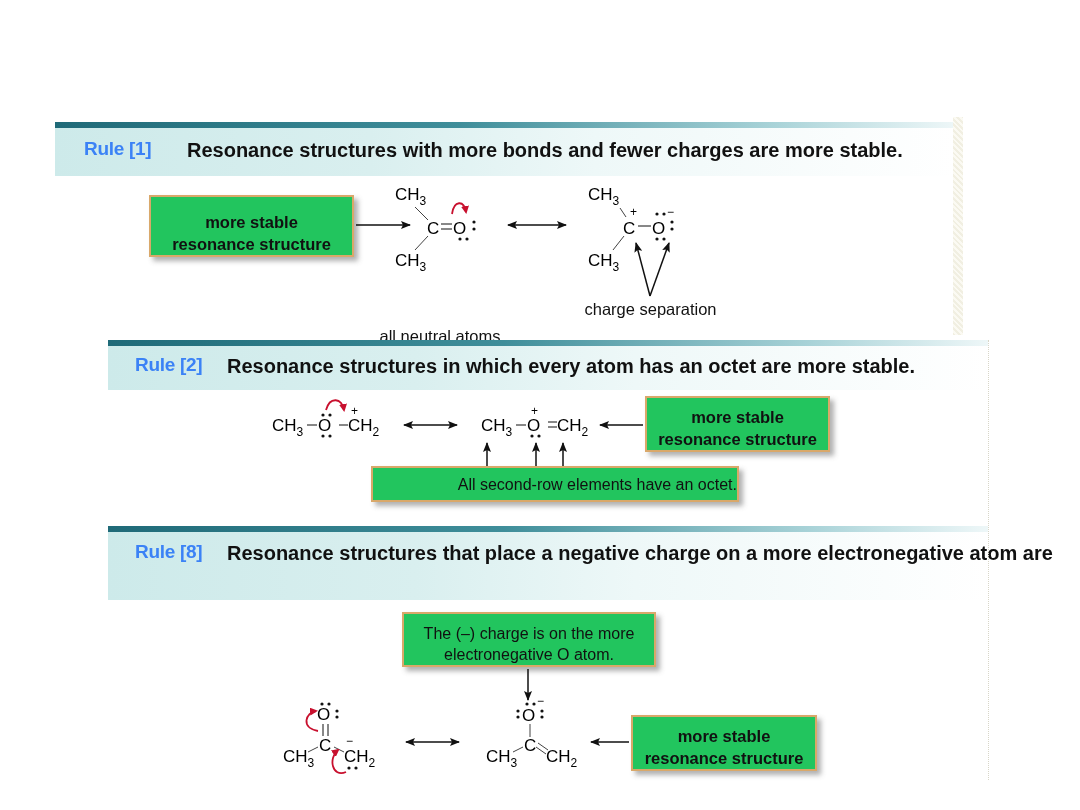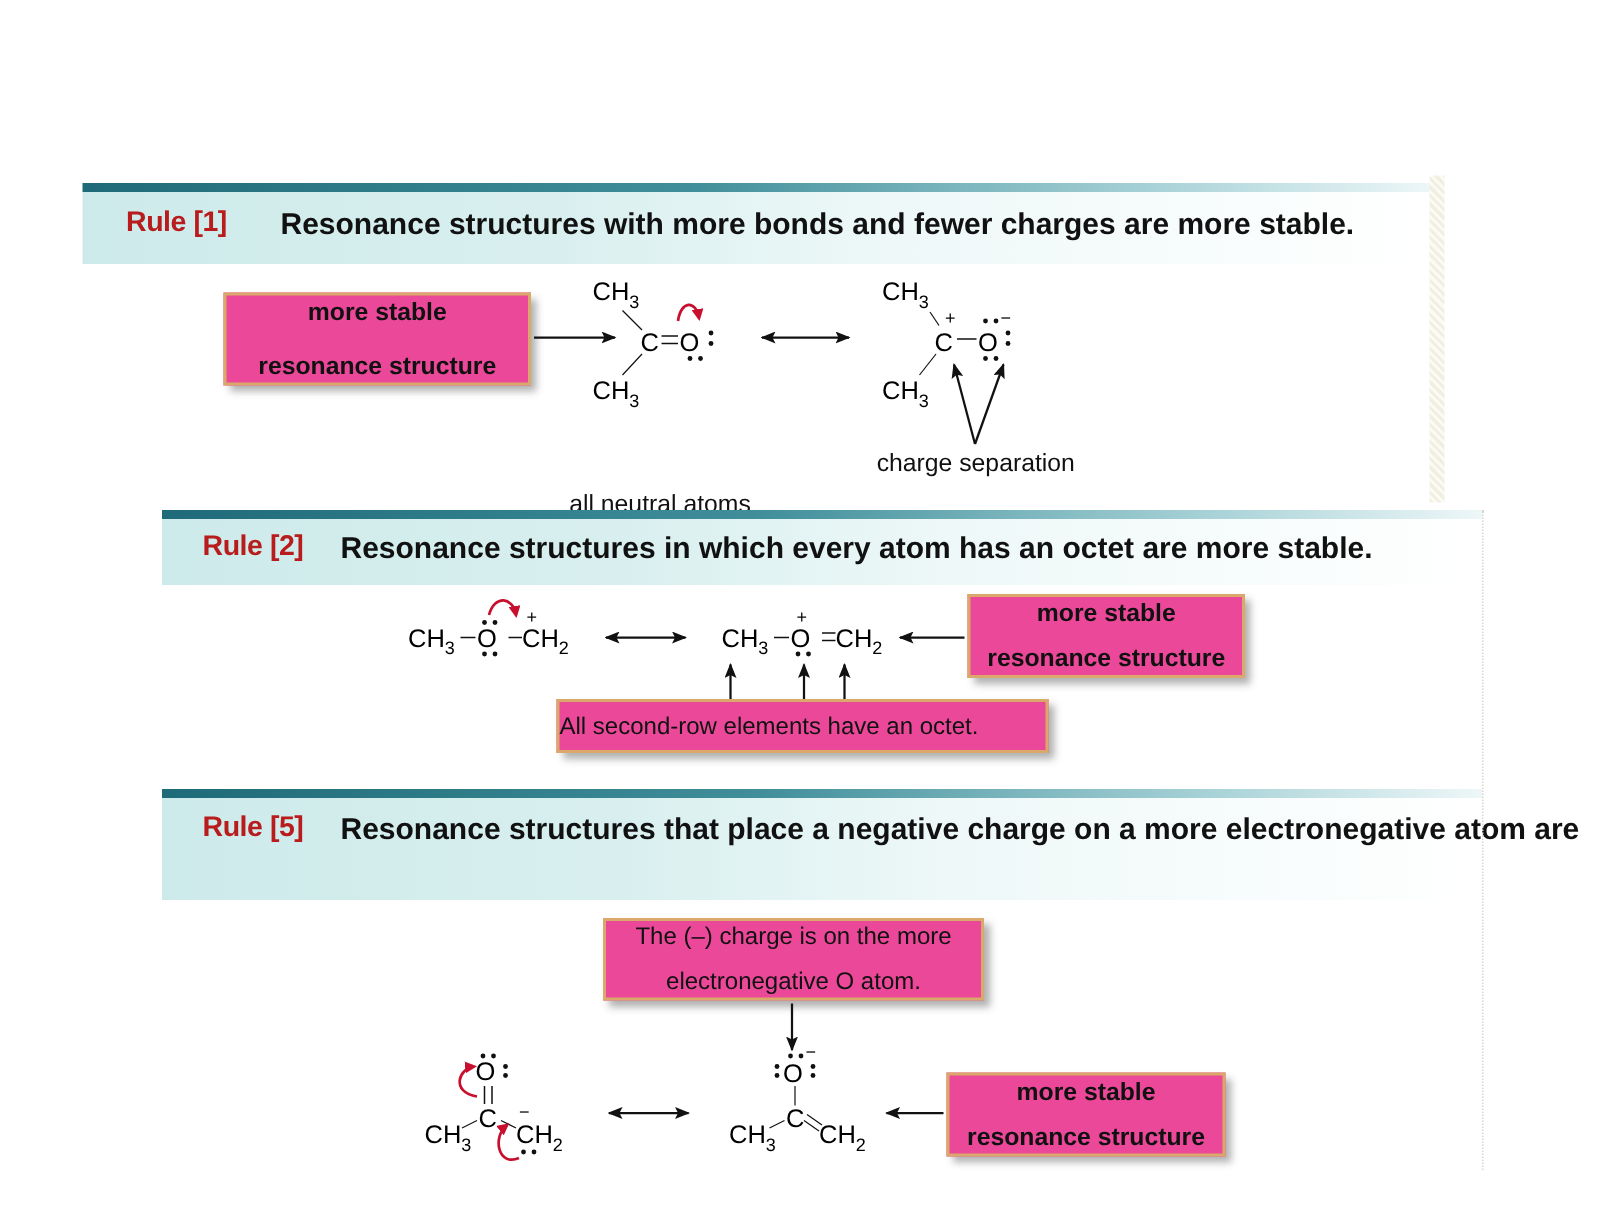--- a/index.html
+++ b/index.html
@@ -1,24 +1,24 @@
 <!DOCTYPE html>
 <html><head>
 <meta charset="utf-8">
 <style>
   html, body { margin:0; padding:0; }
   body { width:1080px; height:810px; background:#ffffff; position:relative; overflow:hidden;
          font-family:"Liberation Sans", sans-serif; color:#111; }
   .abs { position:absolute; }
   .rule-bar { position:absolute; height:6px; background:linear-gradient(90deg,#1f6a78 0%,#3f8e9a 45%,#a9d3d8 80%,#eef7f8 100%); }
   .rule-band { position:absolute; background:linear-gradient(90deg,#cdeaea 0%,#d9efef 35%,#eef8f8 60%,#ffffff 100%); }
-  .rule-num { position:absolute; font-family:"Liberation Sans", sans-serif; font-weight:bold; color:#b91c1c; font-size:19px; letter-spacing:-0.3px; }
+  .rule-num { position:absolute; font-family:"Liberation Sans", sans-serif; font-weight:bold; color:#3b82f6; font-size:19px; letter-spacing:-0.3px; }
   .rule-text { position:absolute; font-weight:bold; font-size:20px; color:#111; line-height:22px; }
-  .callout { position:absolute; background:#ec4899; border:2px solid #d9a86a; box-shadow:4px 4px 5px rgba(80,80,80,0.45);
-             display:flex; align-items:center; justify-content:space-between; text-align:center; box-sizing:border-box; }
+  .callout { position:absolute; background:#22c55e; border:2px solid #d9a86a; box-shadow:4px 4px 5px rgba(80,80,80,0.45);
+             display:flex; align-items:center; justify-content:flex-end; text-align:center; box-sizing:border-box; }
   .callout.bold span { font-weight:bold; font-size:16.5px; line-height:22px; }
   .callout.plain span { font-size:16px; line-height:21px; }
   .side-strip { position:absolute; background-image:repeating-linear-gradient(45deg,#f1efe2 0 2px,#fbfaf3 2px 4px); }
   .label { position:absolute; font-size:16.5px; line-height:21px; text-align:center; }
   svg text { font-family:"Liberation Sans", sans-serif; }
 </style>
 </head>
 <body>
 
 <div class="rule-bar" style="left:55px; top:122px; width:900px;"></div>
@@ -94,21 +94,21 @@
 
 <div class="rule-bar" style="left:108px; top:340px; width:880px;"></div>
 <div class="rule-band" style="left:108px; top:346px; width:880px; height:44px;"></div>
 <div class="rule-num" style="left:135px; top:354px;">Rule [2]</div>
 <div class="rule-text" style="left:227px; top:355px;">Resonance structures in which every atom has an octet are more stable.</div>
 
 <div class="callout bold" style="left:645px; top:396px; width:185px; height:56px; flex-direction:column;">
   <span>more stable</span>
   <span>resonance structure</span>
 </div>
-<div class="callout plain" style="left:371px; top:466px; width:328px; height:36px;">
+<div class="callout plain" style="left:371px; top:466px; width:368px; height:36px;">
   <span>All second-row elements have an octet.</span>
 </div>
 
 <svg class="abs" style="left:0; top:0; pointer-events:none;" width="1080" height="810" viewBox="0 0 1080 810">
 
   <g>
     <text x="272" y="431" font-size="17"><tspan>CH</tspan><tspan font-size="12" dy="5">3</tspan></text>
     <line x1="307" y1="425" x2="317" y2="425" stroke="#111" stroke-width="1"></line>
     <text x="318" y="431" font-size="17">O</text>
     <circle cx="323" cy="415" r="1.6" fill="#111"></circle>
@@ -137,21 +137,21 @@
 
   <line x1="643" y1="425" x2="600" y2="425" stroke="#111" stroke-width="1.5" marker-end="url(#ah)"></line>
 
   <line x1="487" y1="466" x2="487" y2="443" stroke="#111" stroke-width="1.5" marker-end="url(#ah)"></line>
   <line x1="536" y1="466" x2="536" y2="443" stroke="#111" stroke-width="1.5" marker-end="url(#ah)"></line>
   <line x1="563" y1="466" x2="563" y2="443" stroke="#111" stroke-width="1.5" marker-end="url(#ah)"></line>
 </svg>
 
 <div class="rule-bar" style="left:108px; top:526px; width:880px;"></div>
 <div class="rule-band" style="left:108px; top:532px; width:880px; height:68px;"></div>
-<div class="rule-num" style="left:135px; top:541px;">Rule [5]</div>
+<div class="rule-num" style="left:135px; top:541px;">Rule [8]</div>
 <div class="rule-text" style="left:227px; top:542px;">
   <div>Resonance structures that place a negative charge on a more electronegative atom are</div>
 </div>
 
 <div class="callout plain" style="left:402px; top:612px; width:254px; height:55px; flex-direction:column;">
   <span>The (–) charge is on the more</span>
   <span>electronegative O atom.</span>
 </div>
 <div class="callout bold" style="left:631px; top:715px; width:186px; height:56px; flex-direction:column;">
   <span>more stable</span>

